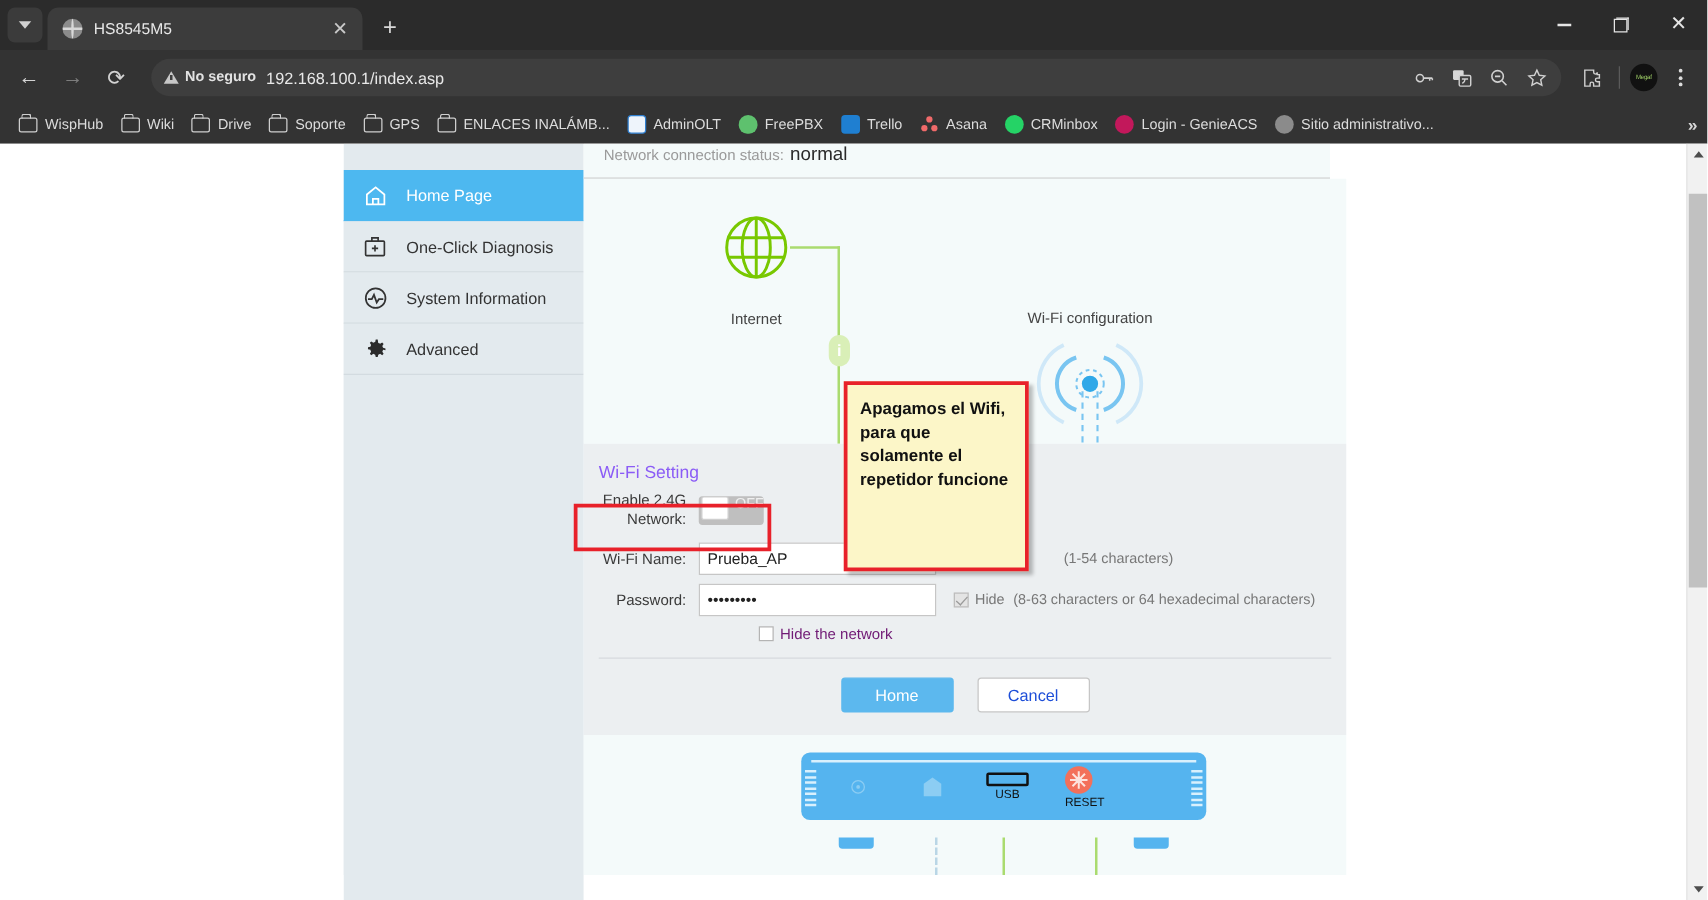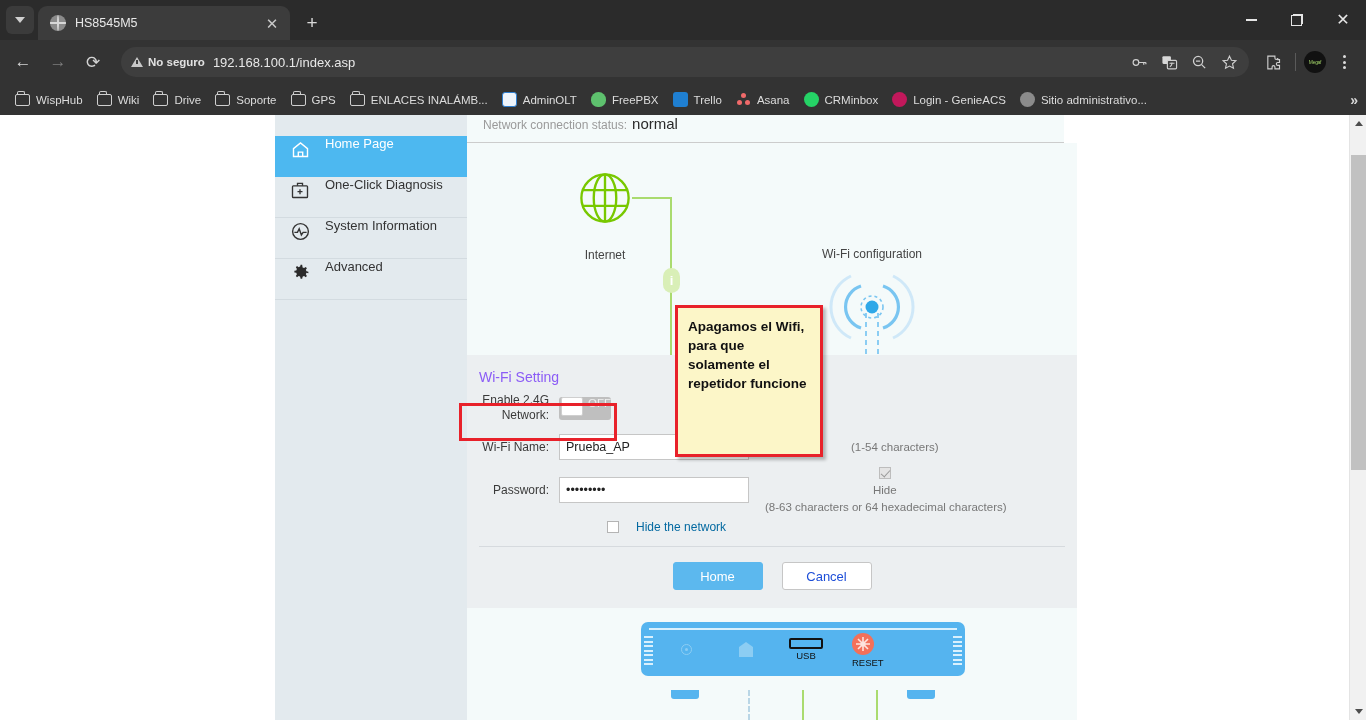--- a/index.html
+++ b/index.html
@@ -154,21 +154,21 @@
     flex: 1; background: #ffffff; position: relative; display: flex;
     overflow: hidden;
   }
 
   
   .sidebar {
     width: 192px; flex: 0 0 192px; margin-left: 275px; background: #e3eaee;
     padding-top: 21px; position: relative;
   }
   .nav-item {
-    height: 41px; display: flex; align-items: flex-start; padding-left: 12px;
+    height: 41px; display: flex; align-items: center; padding-left: 12px;
     border-bottom: 1px solid #d3dbe0; color: #333; font-size: 13px;
     position: relative; background: #e3eaee;
   }
   .nav-item.active { background: #4db8f0; color: #ffffff; border-bottom-color: #4db8f0; }
   .nav-item.active::after {
     content: ""; position: absolute; right: -13px; top: 50%;
     transform: translateY(-50%);
     border-top: 13px solid transparent; border-bottom: 13px solid transparent;
     border-left: 13px solid #4db8f0;
   }
@@ -532,31 +532,31 @@
 
           <div class="frow">
             <div class="flabel">Wi-Fi Name:</div>
             <input class="inp" value="Prueba_AP" style="">
             <span class="hint" style="margin-left:102px;">(1-54 characters)</span>
           </div>
 
           <div class="frow">
             <div class="flabel">Password:</div>
             <input class="inp" value="•••••••••" style="">
-            <span class="cbrow" style="margin-left:14px;flex-direction:column;">
+            <span class="cbrow" style="margin-left:14px;">
               <span class="cbox checked"></span>
               <span class="hint" style="margin-left:0;">Hide</span>
               <span class="hint" style="margin-left:2px;">(8-63 characters or 64 hexadecimal characters)</span>
             </span>
           </div>
 
           <div class="frow" style="padding-left:140px;">
             <span class="cbrow">
               <span class="cbox"></span>
-              <span class="hint" style="margin-left:12px;color:#0369a1;font-size:12px;">Hide the network</span>
+              <span class="hint" style="margin-left:0;color:#701a75;font-size:12px;">Hide the network</span>
             </span>
           </div>
 
           <div class="divider"></div>
 
           <div class="btnrow">
             <button class="btn btn-save">Home</button>
             <button class="btn btn-cancel">Cancel</button>
           </div>
         </div>

